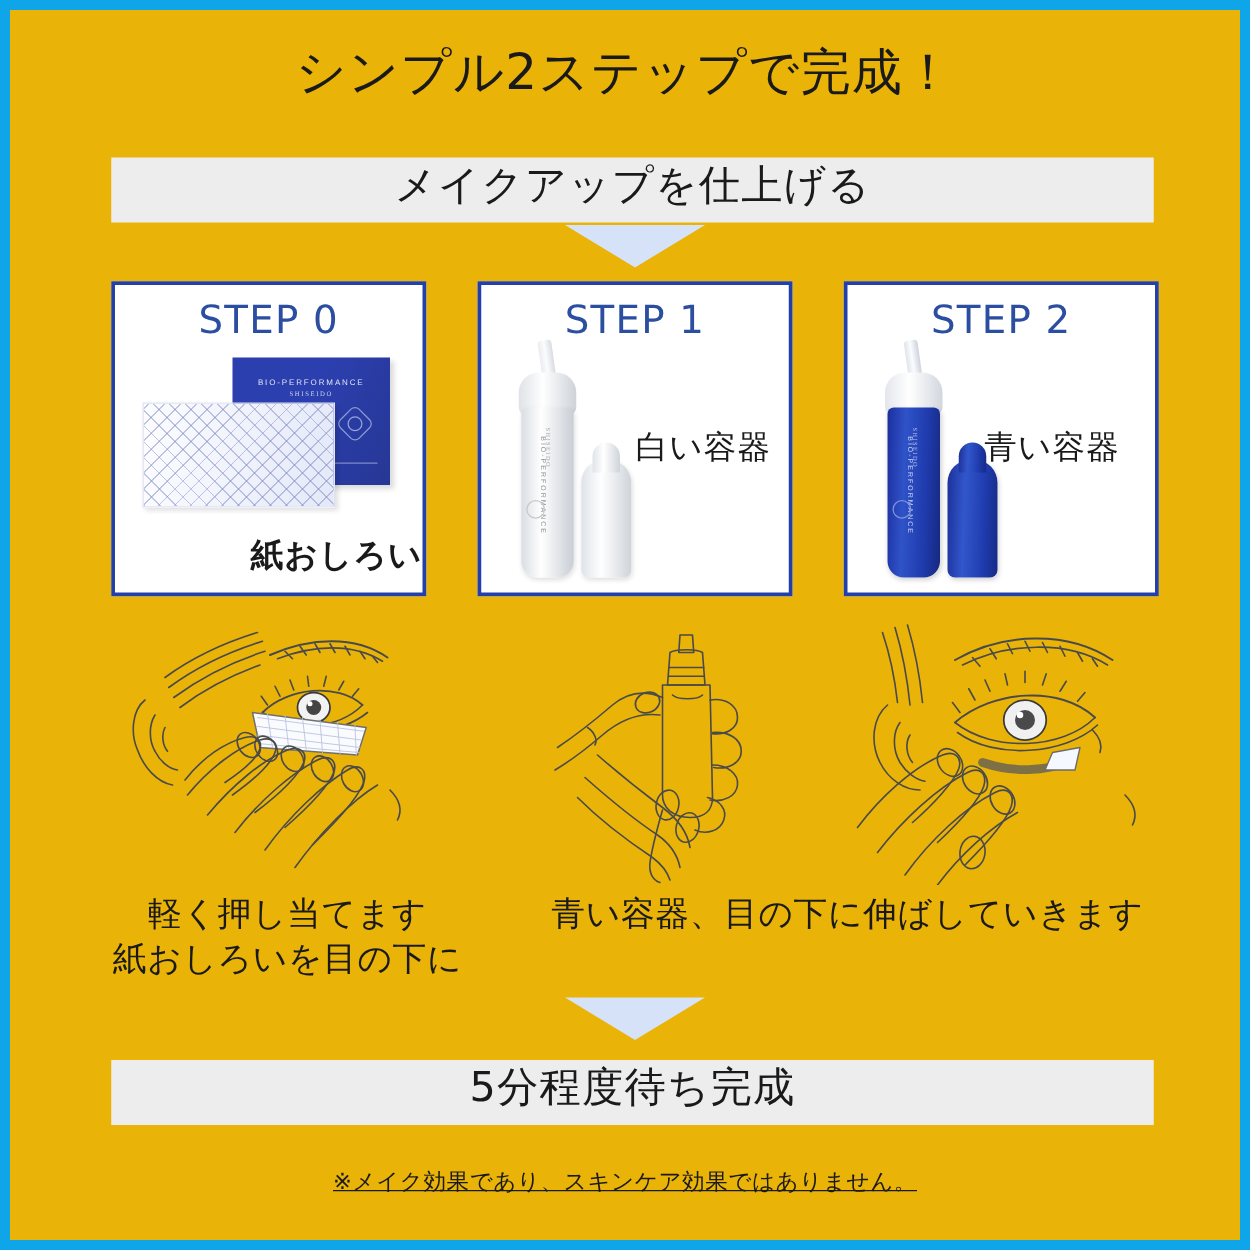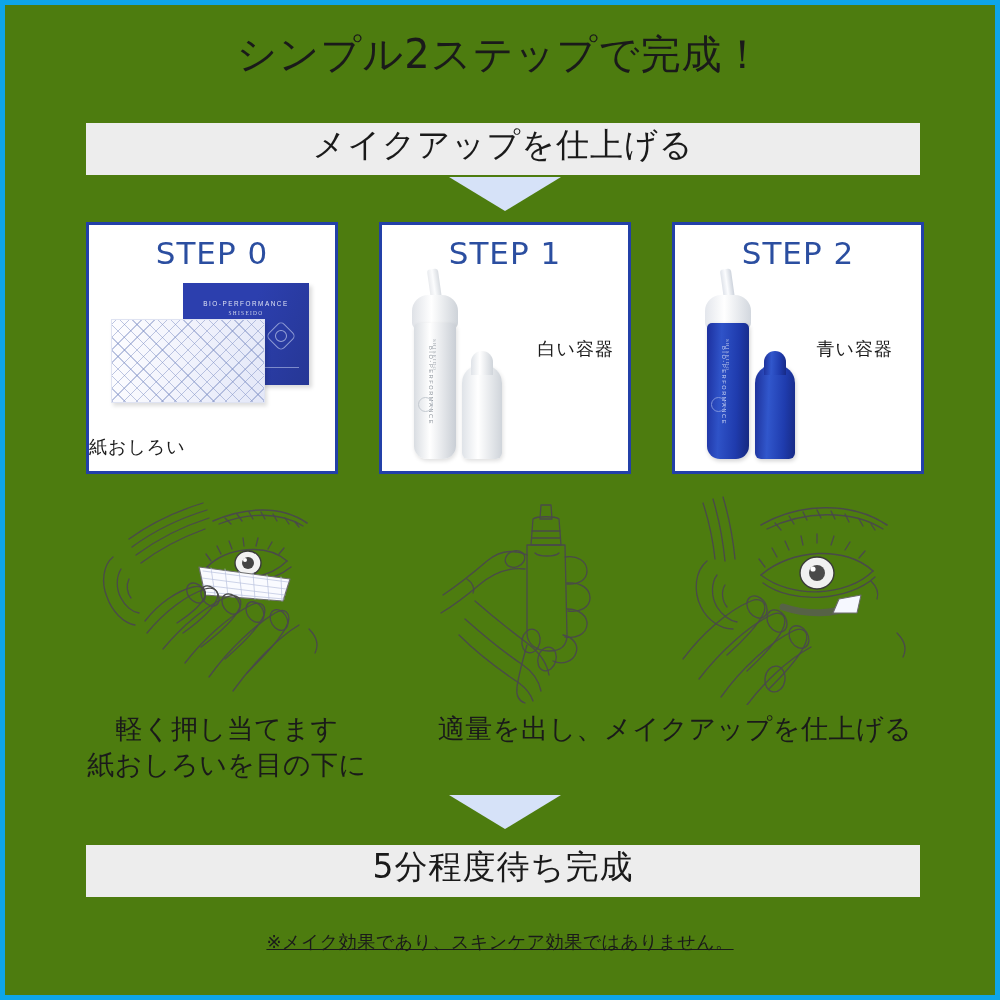--- a/index.html
+++ b/index.html
@@ -6,22 +6,22 @@
   body{
     width:1000px;height:1000px;
     background:#ffffff;
     font-family:"DejaVu Sans","Liberation Sans",sans-serif;
     overflow:hidden;
   }
   #page{
     position:relative;
     width:1000px;height:1000px;
     box-sizing:border-box;
-    border:5px solid #0ea5e9;
-    background:#4d7c0f;
+    border:8px solid #0ea5e9;
+    background:#eab308;
   }
 
   
   .headline{
     position:absolute;left:0;right:0;top:22px;
     text-align:center;
     font-size:40px;
     letter-spacing:1px;
     color:#1a1a1a;
     font-weight:500;
@@ -71,24 +71,24 @@
 
   .step-title{
     position:absolute;top:10px;left:0;right:0;
     text-align:center;
     font-size:31px;
     color:#2b4ea0;
     letter-spacing:1px;
   }
   .card-caption{
     position:absolute;
-    font-size:18px;color:#1a1a1a;
+    font-size:26px;color:#1a1a1a;
     letter-spacing:1px;
   }
-  .c0 .card-caption{bottom:12px;left:0;right:0;text-align:left;}
+  .c0 .card-caption{bottom:12px;left:0;right:0;text-align:right;font-weight:bold;}
   .c1 .card-caption{top:112px;right:14px;}
   .c2 .card-caption{top:112px;right:28px;}
 
   
   .pkg-wrap{position:absolute;left:22px;top:58px;width:208px;height:120px;}
   .pkg-box{
     position:absolute;left:72px;top:0;width:126px;height:102px;
     background:linear-gradient(115deg,#2c3fae 0%,#2c3fae 46%,#263795 100%);
     box-shadow:3px 3px 4px rgba(0,0,0,.14);
   }
@@ -393,21 +393,21 @@
       </svg>
     </div>
   </div>
 
   <div class="cap-block cap-left">
     <div>軽く押し当てます</div>
     <div>紙おしろいを目の下に</div>
   </div>
 
   <div class="cap-block cap-right">
-    <div>適量を出し、メイクアップを仕上げる</div>
+    <div>青い容器、目の下に伸ばしていきます</div>
   </div>
 
   <div class="arrow a2"></div>
 
   <div class="banner bottom">
     <span>5分程度待ち完成</span>
   </div>
 
   <div class="footnote">※メイク効果であり、スキンケア効果ではありません。</div>
 

